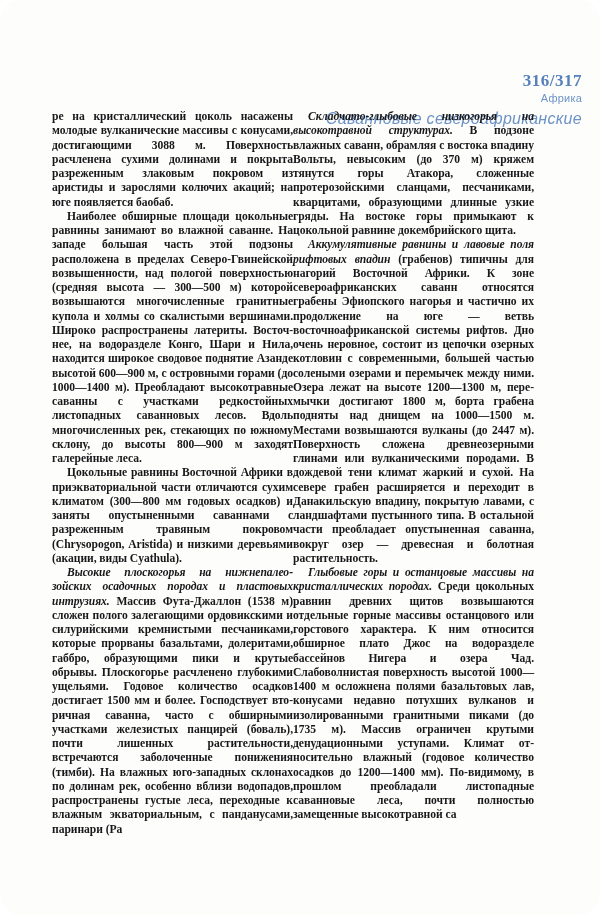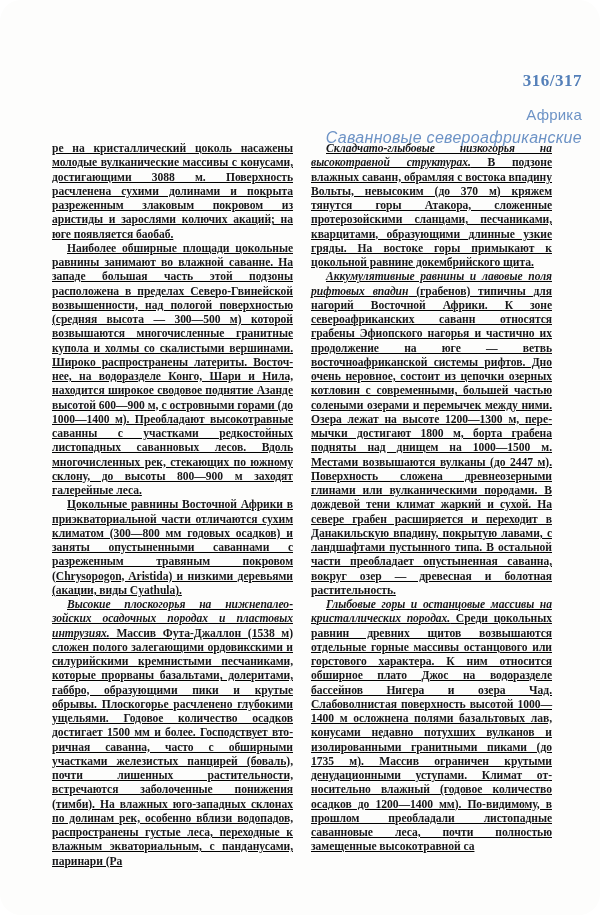--- a/index.html
+++ b/index.html
@@ -32,45 +32,43 @@
   .runhead-page {
     font-family: "Liberation Serif", serif;
     font-weight: bold;
     font-size: 17px;
     letter-spacing: 0.5px;
     line-height: 1.05;
     color: #5580b9;
   }
   .runhead-region {
     font-family: "Liberation Sans", sans-serif;
-    font-size: 15px;
+    font-size: 11px;
     line-height: 1.35;
     letter-spacing: 0.2px;
     color: #6d93c6;
-    margin-top: 15px;
+    margin-top: 1px;
   }
   .runhead-sub {
     font-family: Liberation Sans, sans-serif;
     font-style: italic;
     font-size: 16px;
     line-height: 1.25;
     letter-spacing: 0.3px;
     color: #6d93c6;
     margin-top: 3px;
   }
   
   .columns {
     position: absolute;
-    top: 142px;
+    top: 110px;
     left: 52px;
     width: 500px;
     height: 770px;
     display: flex;
-    gap: 18px;
-    text-decoration: underline;
   }
   .col {
     width: 241px;
     font-size: 11.6px;
     line-height: 14.25px;
     text-align: justify;
     text-justify: inter-word;
     color: #18181a;
     -webkit-font-smoothing: none;
   }

